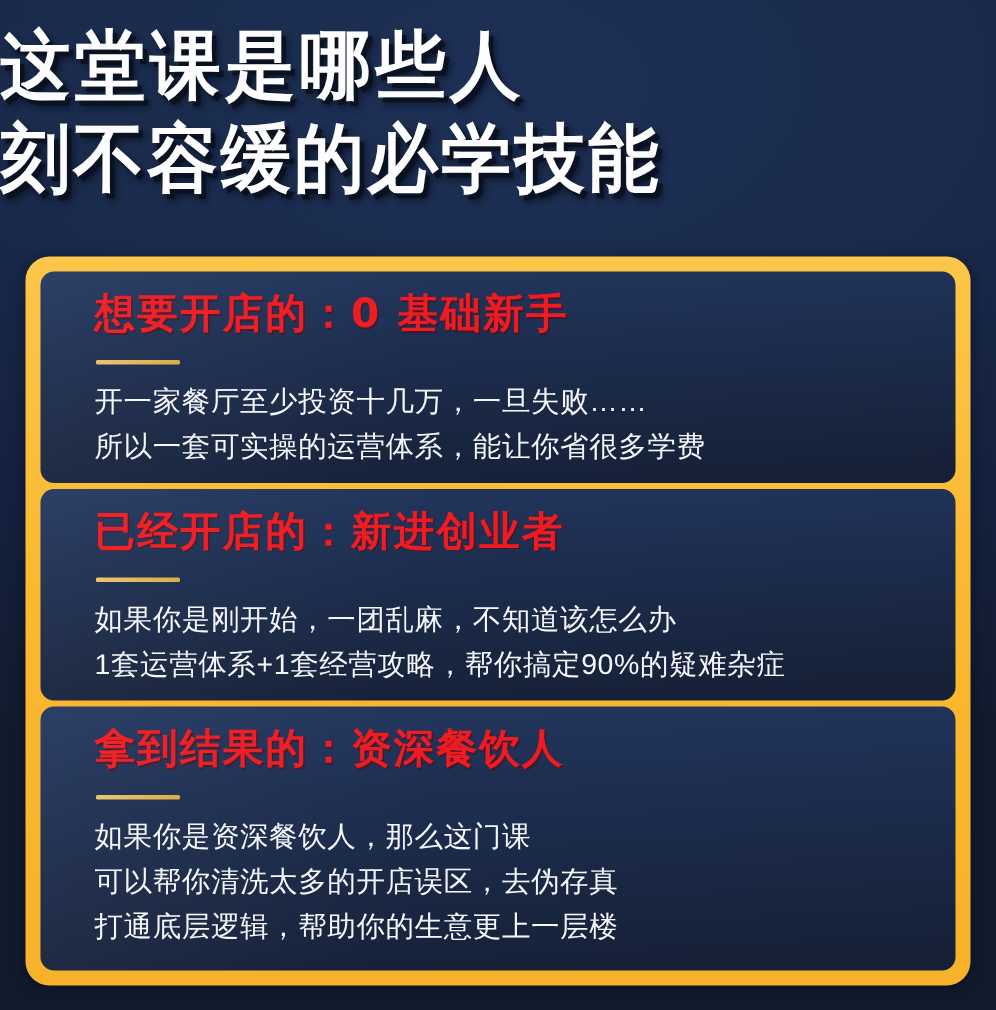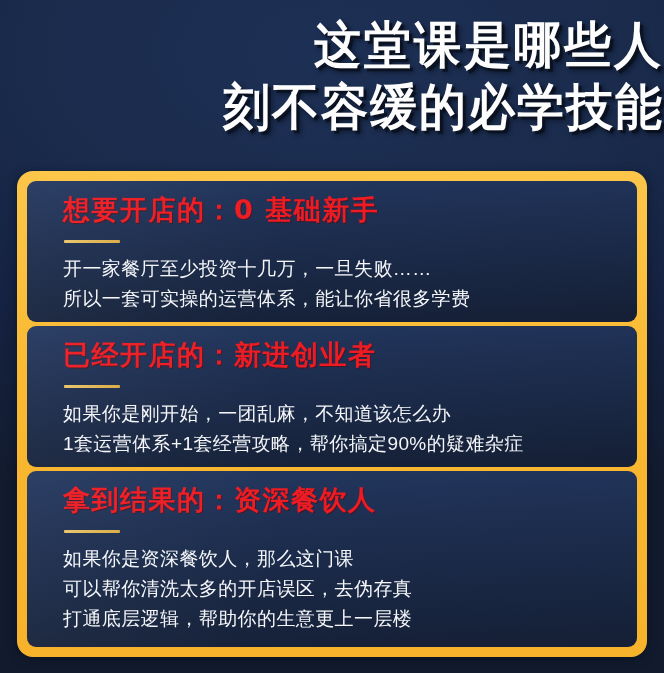--- a/index.html
+++ b/index.html
@@ -25,21 +25,21 @@
       radial-gradient(120% 70% at 50% 8%, #1d3055 0%, #1a2b4c 38%, #152140 68%, #121b2e 100%);
     overflow: hidden;
   }
 
   
   .title-block {
     position: absolute;
     top: 14px;
     left: 0;
     width: 664px;
-    text-align: right;
+    text-align: left;
     z-index: 3;
   }
   .title-line {
     display: block;
     color: #fdfdfd;
     font-family: "DejaVu Serif", "Liberation Serif", serif;
     font-weight: bold;
     font-size: 47px;
     line-height: 62px;
     letter-spacing: 3px;

